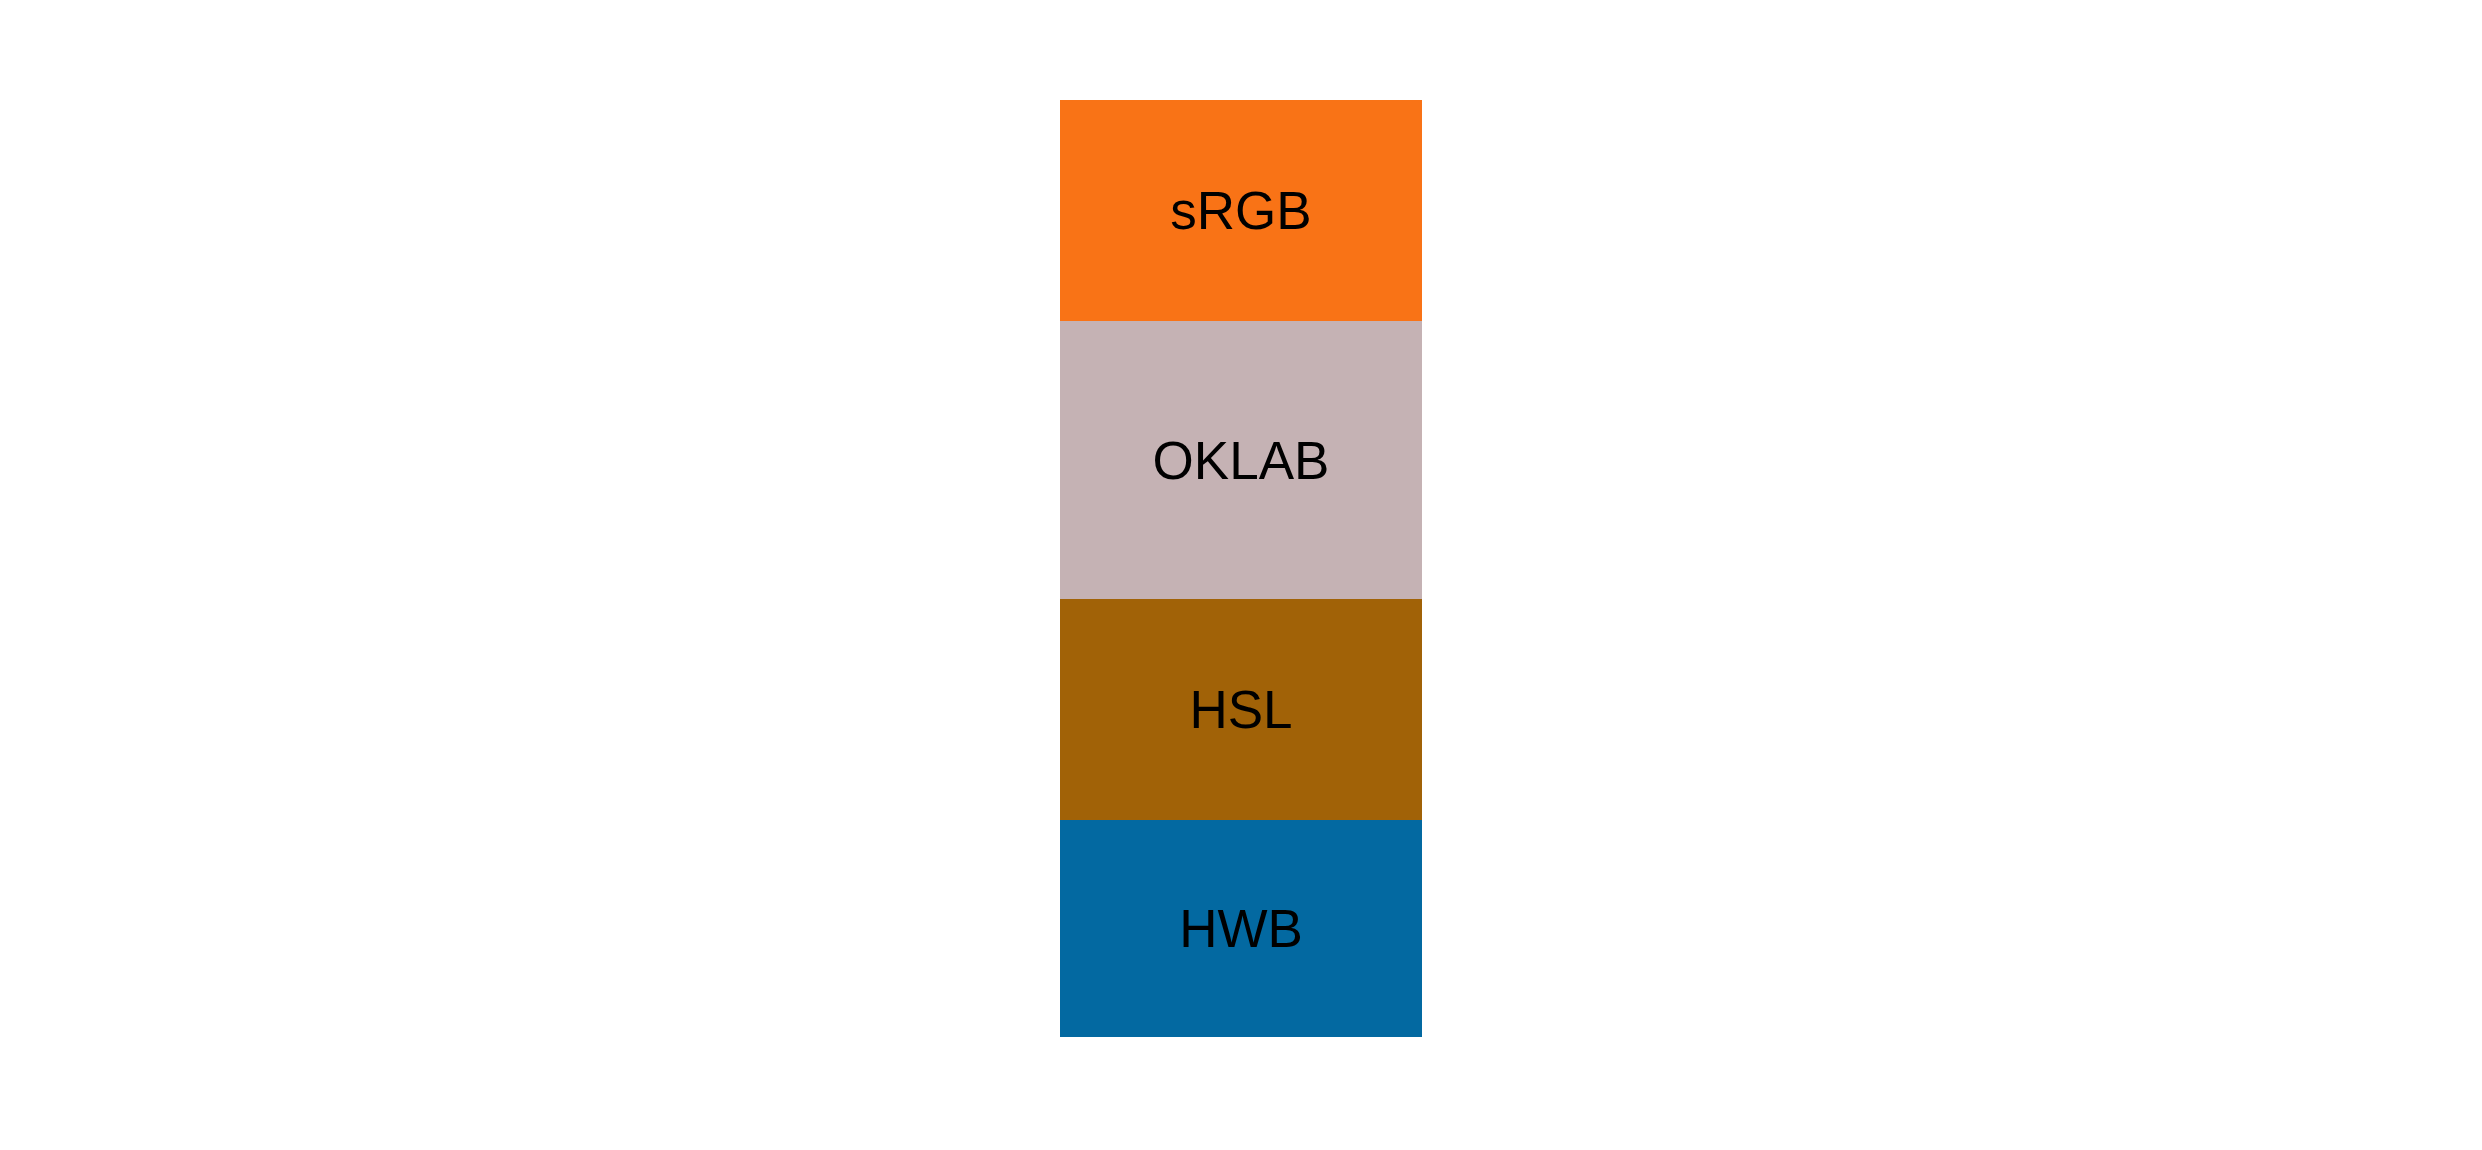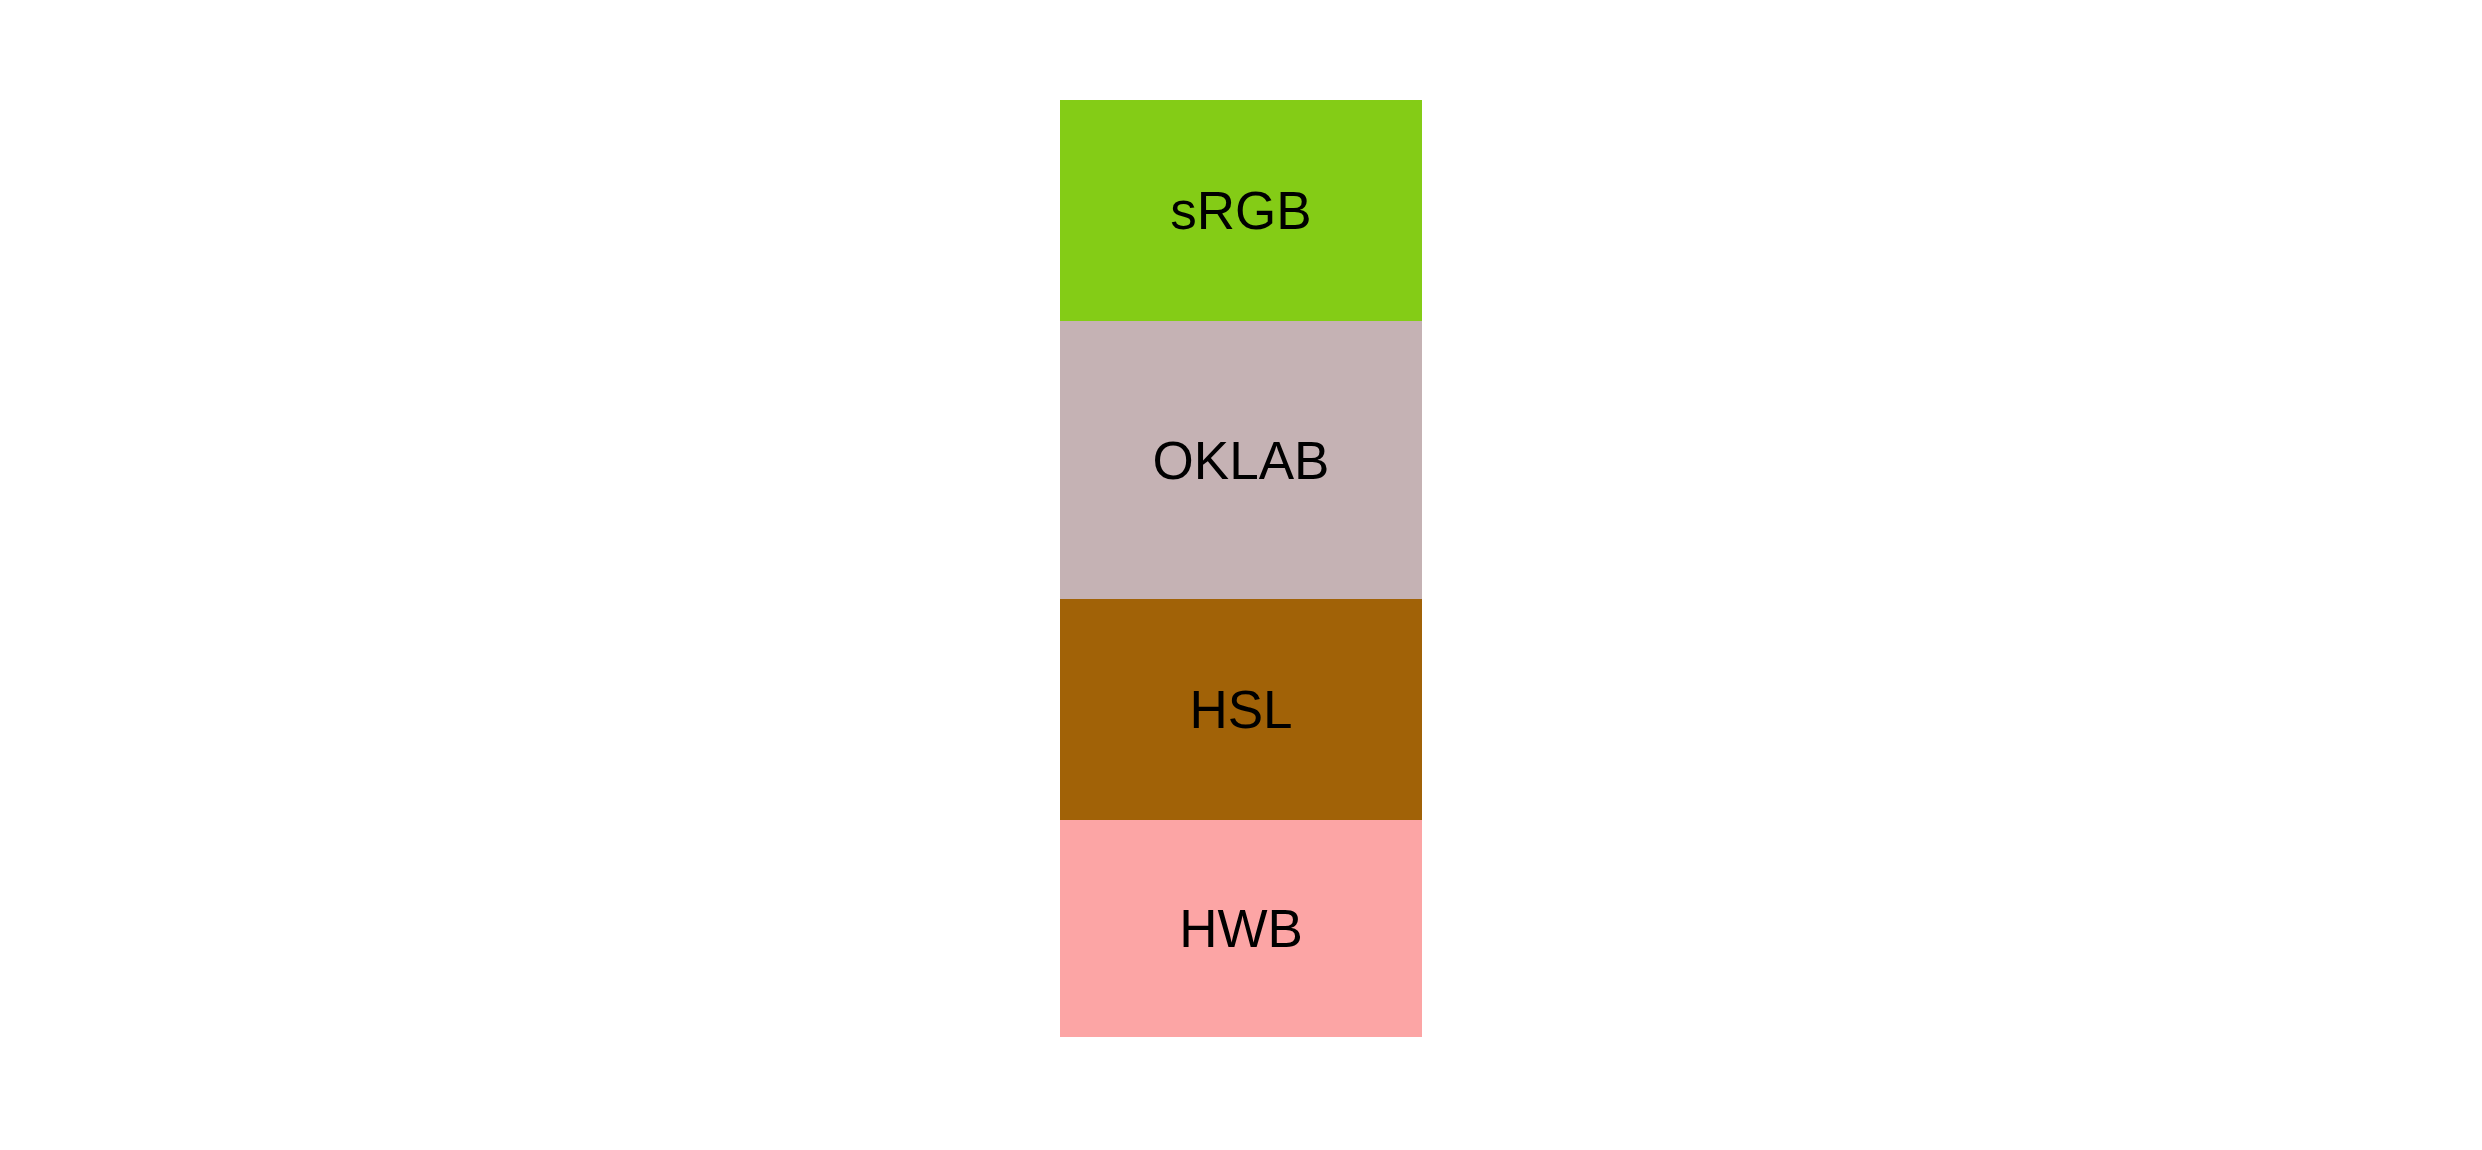--- a/index.html
+++ b/index.html
@@ -50,29 +50,29 @@
   #swatch-srgb  { height: 237px; }
   #swatch-oklab { height: 231px; }
   #swatch-hsl   { height: 237px; }
   #swatch-hwb   { height: 232px; }
 </style>
 </head>
 <body style="background: rgb(255, 255, 255); width: 2482px; height: 1150px;">
 
 <div id="swatch-stack" style="left: 1060px; top: 100px; width: 362px; height: 937px;">
 
-  <div class="swatch" id="swatch-srgb" style="background: #84cc16; height: 237px;">
+  <div class="swatch" id="swatch-srgb" style="background: #f97316; height: 237px;">
     <span class="swatch-label" style="color: rgb(0, 0, 0);">sRGB</span>
   </div>
 
   <div class="swatch" id="swatch-oklab" style="background: rgb(197, 178, 180); height: 298px;">
     <span class="swatch-label" style="color: rgb(0, 0, 0);">OKLAB</span>
   </div>
 
   <div class="swatch" id="swatch-hsl" style="background: #a16207; height: 237px;">
     <span class="swatch-label" style="color: rgb(0, 0, 0);">HSL</span>
   </div>
 
-  <div class="swatch" id="swatch-hwb" style="background: #fca5a5; height: 232px;">
+  <div class="swatch" id="swatch-hwb" style="background: #0369a1; height: 232px;">
     <span class="swatch-label" style="color: rgb(0, 0, 0);">HWB</span>
   </div>
 
 </div>
 
 </body></html>

